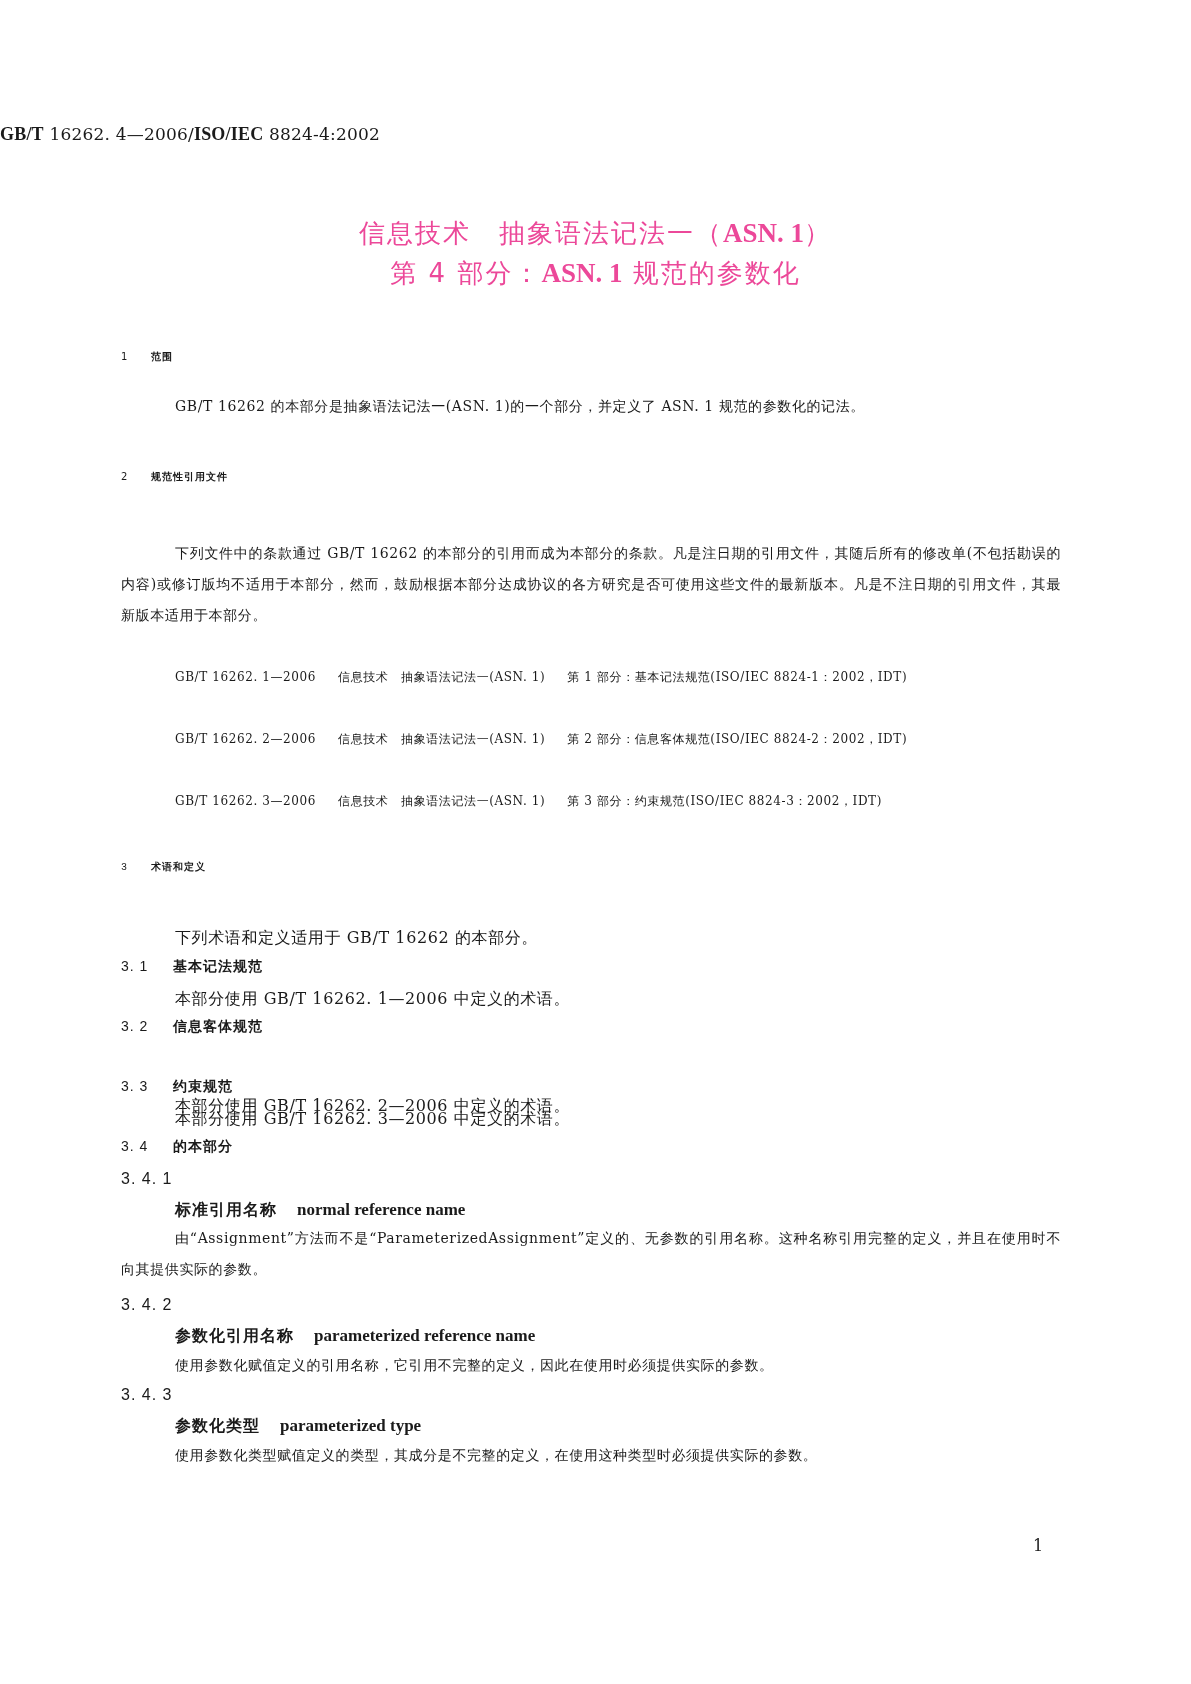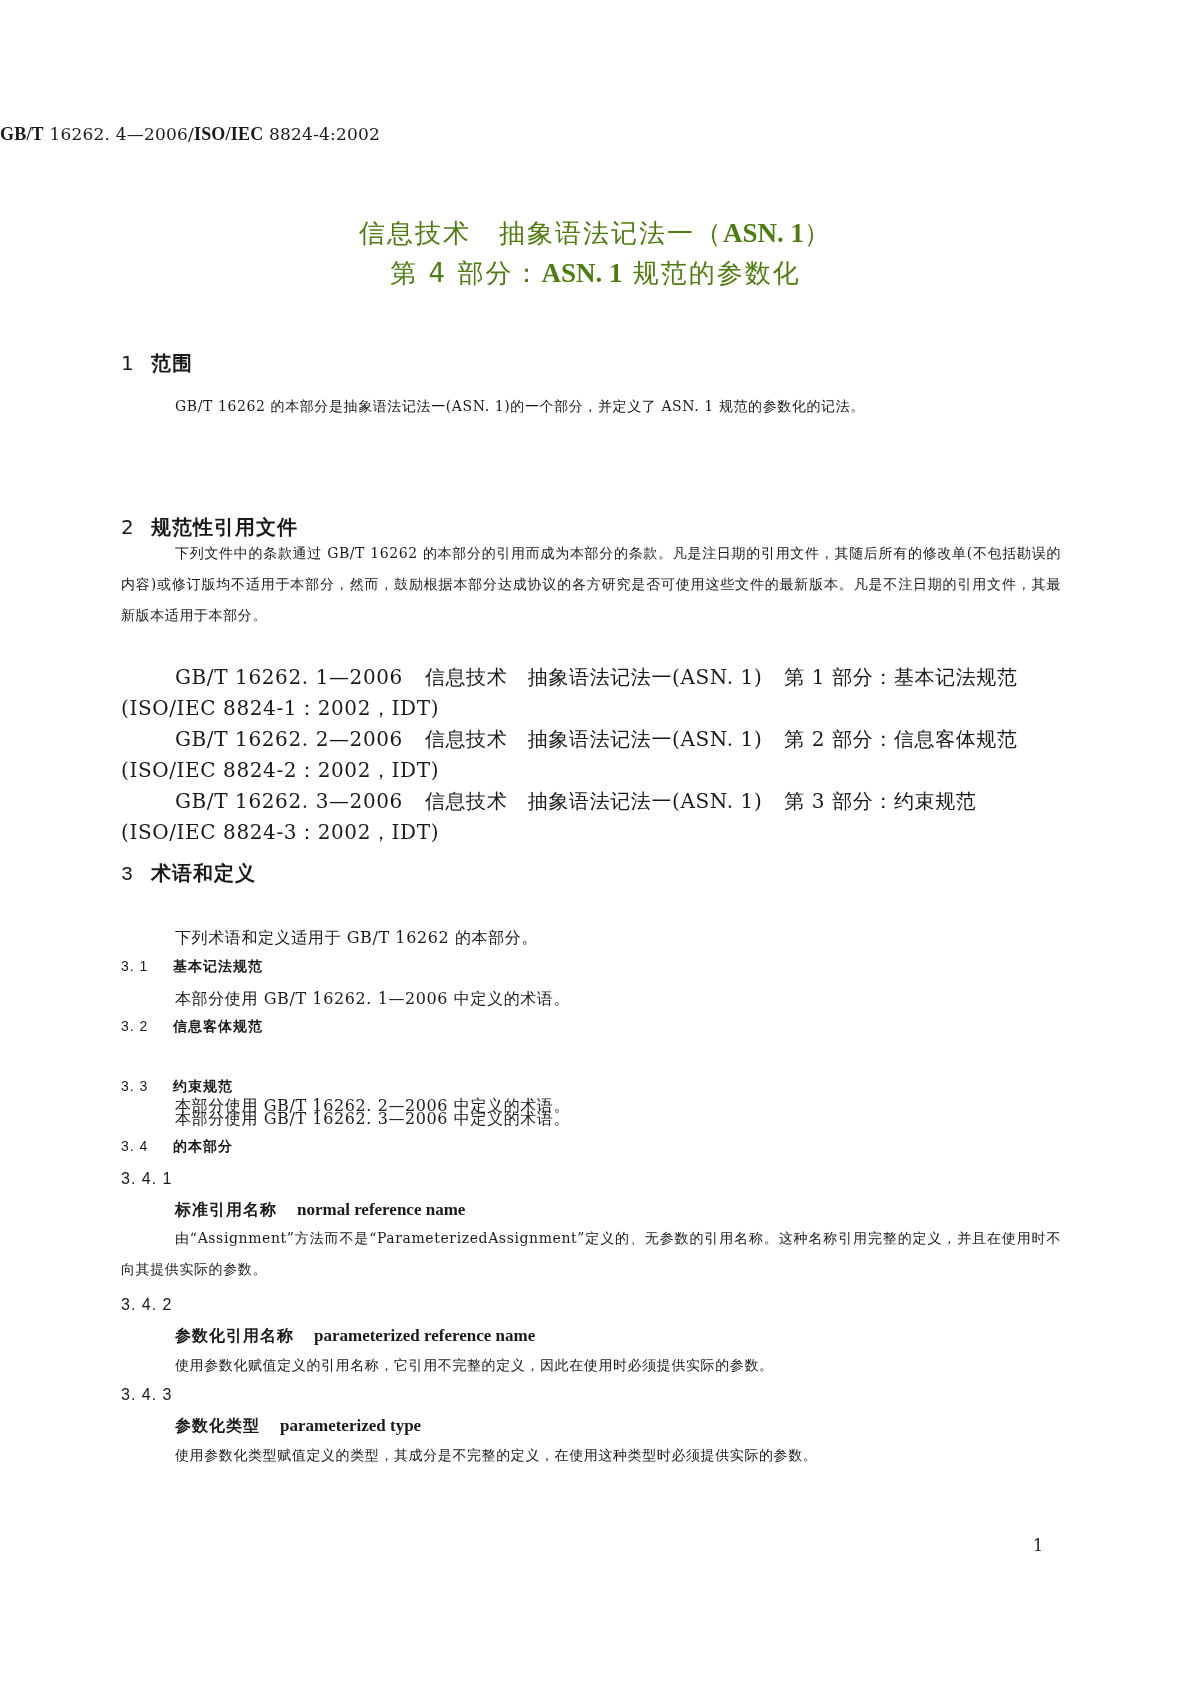--- a/index.html
+++ b/index.html
@@ -10,56 +10,56 @@
     }
     .abs { position: absolute; white-space: nowrap; }
     .std-code {
       left: 0; width: 1063px; top: 124px;
       font-size: 17px; letter-spacing: 0.2px;
     }
     .std-code b { font-family: "Liberation Serif", serif; font-weight: bold; font-size: 18px; }
     .title {
       left: 0; width: 1191px; text-align: center;
       font-family: "DejaVu Sans", sans-serif; font-size: 26px; letter-spacing: 2px;
-      color: #4d7c0f;
+      color: #ec4899;
     }
     .title b { font-family: "Liberation Serif", serif; font-weight: bold; font-size: 27px; letter-spacing: 0; }
-    .h1 { left: 121px; font-family: "DejaVu Sans", sans-serif; font-size: 20px; font-weight: bold; letter-spacing: 1px; }
+    .h1 { left: 121px; font-family: "DejaVu Sans", sans-serif; font-size: 10px; font-weight: bold; letter-spacing: 1px; }
     .h1 .num { display: inline-block; width: 30px; font-weight: normal; }
     .h2 { left: 121px; font-family: Liberation Sans, sans-serif; font-size: 14px; font-weight: bold; letter-spacing: 1px; }
     .h2 .num { display: inline-block; width: 52px; font-weight: normal; }
     .h3num { left: 121px; font-family: Liberation Sans, sans-serif; font-size: 16px; letter-spacing: 1px; }
     .term { left: 175px; font-family: "DejaVu Sans", sans-serif; font-size: 16px; font-weight: bold; letter-spacing: 1px; }
     .term .en { font-family: "Liberation Serif", serif; font-weight: bold; font-size: 17px; margin-left: 20px; letter-spacing: 0; }
     .para {
       left: 121px; width: 940px; white-space: normal;
       font-size: 14px; line-height: 31px; letter-spacing: 0.6px;
       text-indent: 54px; text-align: justify;
     }
     .line { left: 175px; font-size: 16px; letter-spacing: 0.6px; }
     .ref {
       left: 121px; width: 940px; white-space: normal;
-      font-size: 20px; line-height: 31px; letter-spacing: 0.6px;
+      font-size: 12px; line-height: 31px; letter-spacing: 0.6px;
       text-indent: 54px;
     }
     .ref .gap { display: inline-block; width: 22px; }
     .page-num { left: 1033px; top: 1536px; font-size: 16px; }
   </style>
 </head>
 <body>
 
 <div class="abs std-code"><b>GB/T</b><span> 16262. 4—2006/</span><b>ISO/IEC</b><span> 8824-4:2002</span></div>
 
 <div class="abs title" style="top:216px;"><span>信息技术　抽象语法记法一（</span><b>ASN. 1</b><span>）</span></div>
 <div class="abs title" style="top:256px;"><span>第 4 部分：</span><b>ASN. 1</b><span> 规范的参数化</span></div>
 
 <div class="abs h1" style="top:350px;"><span class="num">1</span><span>范围</span></div>
 <div class="abs para" style="top:391px;">GB/T 16262 的本部分是抽象语法记法一(ASN. 1)的一个部分，并定义了 ASN. 1 规范的参数化的记法。</div>
 
-<div class="abs h1" style="top:470px;margin-top:44px;"><span class="num">2</span><span>规范性引用文件</span></div>
+<div class="abs h1" style="top:470px;"><span class="num">2</span><span>规范性引用文件</span></div>
 <div class="abs para" style="top:538px;">下列文件中的条款通过 GB/T 16262 的本部分的引用而成为本部分的条款。凡是注日期的引用文件，其随后所有的修改单(不包括勘误的内容)或修订版均不适用于本部分，然而，鼓励根据本部分达成协议的各方研究是否可使用这些文件的最新版本。凡是不注日期的引用文件，其最新版本适用于本部分。</div>
 
 <div class="abs ref" style="top:662px;"><span>GB/T 16262. 1—2006</span><span class="gap"></span><span>信息技术　抽象语法记法一(ASN. 1)</span><span class="gap"></span><span>第 1 部分：基本记法规范(ISO/IEC 8824-1：2002，IDT)</span></div>
 <div class="abs ref" style="top:724px;"><span>GB/T 16262. 2—2006</span><span class="gap"></span><span>信息技术　抽象语法记法一(ASN. 1)</span><span class="gap"></span><span>第 2 部分：信息客体规范(ISO/IEC 8824-2：2002，IDT)</span></div>
 <div class="abs ref" style="top:786px;"><span>GB/T 16262. 3—2006</span><span class="gap"></span><span>信息技术　抽象语法记法一(ASN. 1)</span><span class="gap"></span><span>第 3 部分：约束规范(ISO/IEC 8824-3：2002，IDT)</span></div>
 
 <div class="abs h1" style="top:860px;font-family:Liberation Mono, monospace;"><span class="num">3</span><span>术语和定义</span></div>
 <div class="abs line" style="top:928px;">下列术语和定义适用于 GB/T 16262 的本部分。</div>
 
 <div class="abs h2" style="top:958px;"><span class="num">3. 1</span><span>基本记法规范</span></div>

